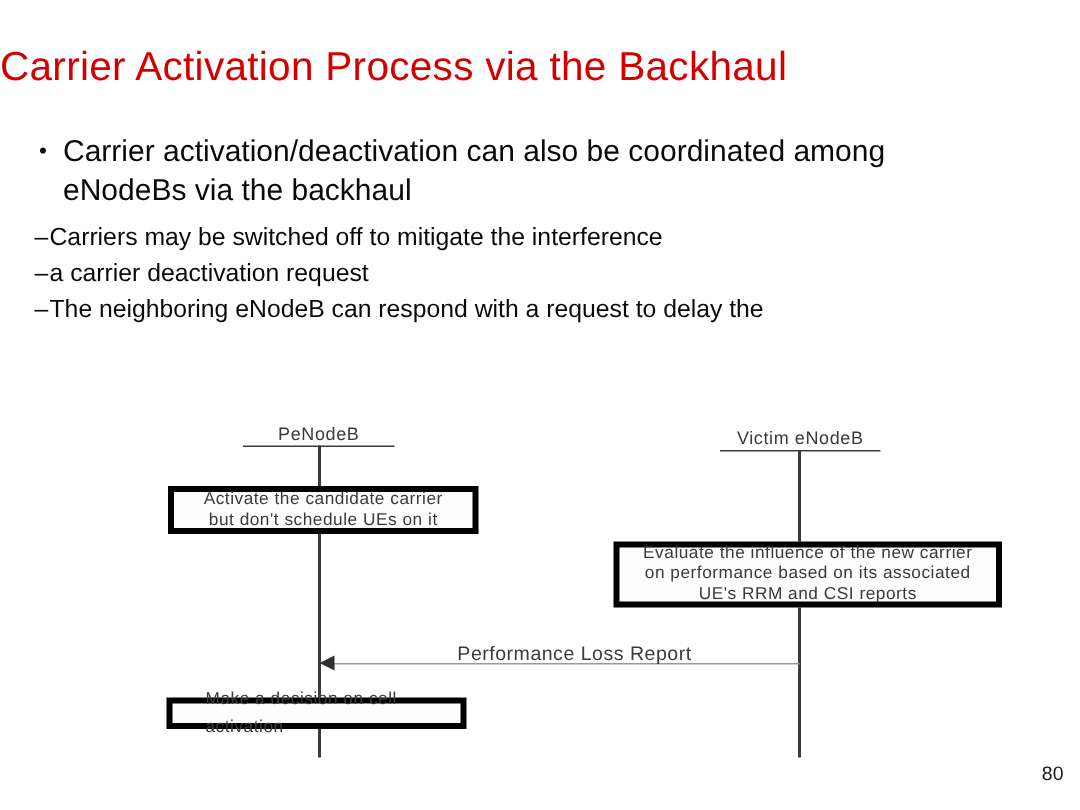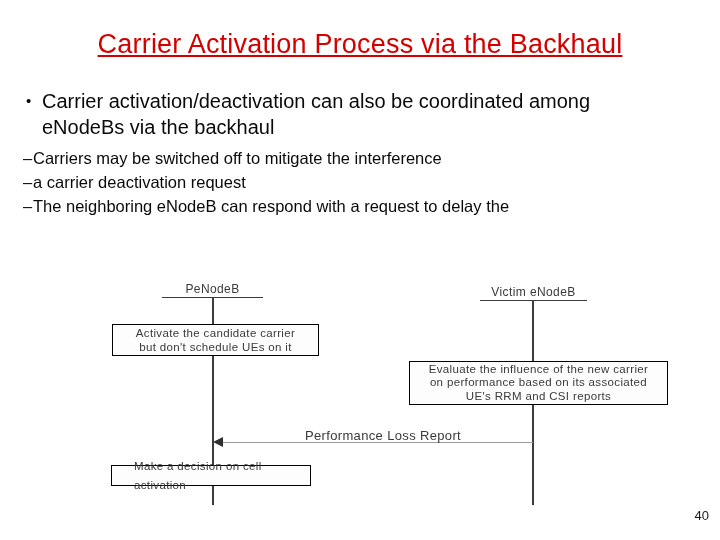--- a/index.html
+++ b/index.html
@@ -8,25 +8,23 @@
     width:720px;height:540px;
     background:#ffffff;
     font-family:"Liberation Sans",sans-serif;
     overflow:hidden;
     color:#111;
   }
   
   .title{
     position:absolute;top:28px;left:0;right:0;
     margin:0;
-    text-align:center;
     font-size:27px;font-weight:400;line-height:32px;
     color:#d40000;
     letter-spacing:0.2px;
-    text-decoration:underline;
   }
   
   .bullet-l1{
     position:absolute;left:26px;top:88px;width:690px;
     display:flex;align-items:flex-start;
     font-size:20px;line-height:26px;color:#0a0a0a;
   }
   .bullet-l1 .marker{width:16px;flex:0 0 16px;font-size:15px;line-height:26px;}
   
   .subs{
@@ -48,21 +46,21 @@
   .actor-head.left{left:162px;top:282px;width:101px;}
   .actor-head.right{left:480px;top:285px;width:107px;}
   .lifeline{
     position:absolute;width:1.5px;background:#3c3c3c;z-index:1;
   }
   .lifeline.left{left:212px;top:297px;height:208px;}
   .lifeline.right{left:532px;top:300px;height:205px;}
   .dbox{
     position:absolute;
     background:#fdfdfd;
-    border:1px solid #000000;
+    border:4px solid #000000;
     color:#3a3a3a;
     font-size:11.5px;letter-spacing:0.35px;
     z-index:2;
     display:flex;flex-direction:column;justify-content:center;
     text-align:center;
     box-sizing:border-box;
   }
   .dbox.activate{left:112px;top:324px;width:207px;height:32px;line-height:14px;}
   .dbox.evaluate{left:409px;top:361px;width:259px;height:44px;line-height:13.5px;}
   .dbox.decision{left:111px;top:465px;width:200px;height:21px;line-height:19px;text-align:left;padding-left:22px;}
@@ -143,15 +141,15 @@
   </div>
 
   <div class="msg-label">Performance Loss Report</div>
   <div class="msg-line"></div>
   <div class="msg-arrowhead"></div>
 
   <div class="dbox decision">
     <div>Make a decision on cell activation</div>
   </div>
 
-  <div class="pagenum">40</div>
+  <div class="pagenum">80</div>
 
 </div>
 
 </body></html>

